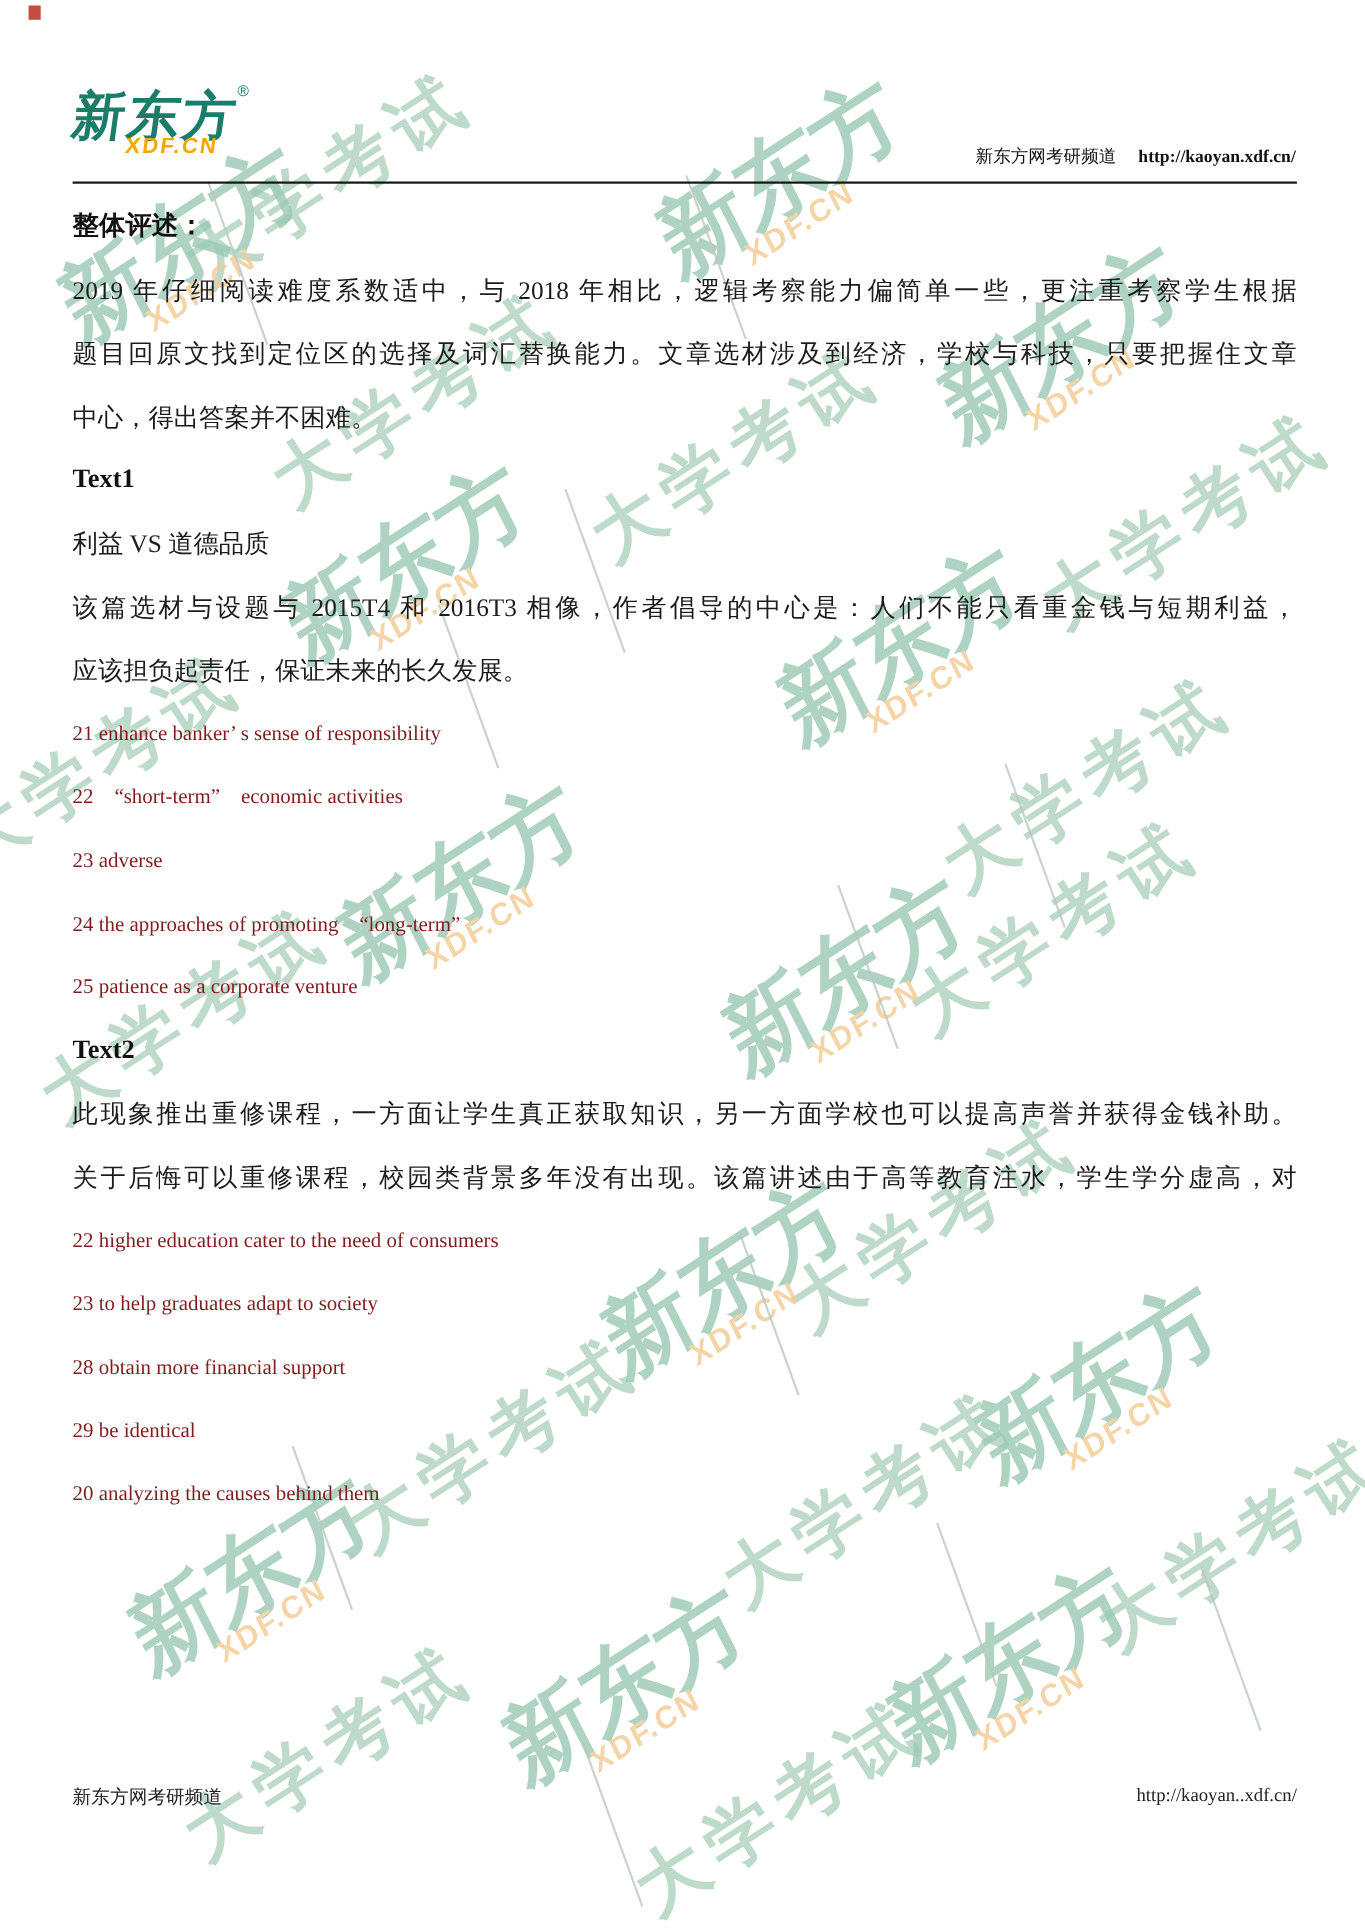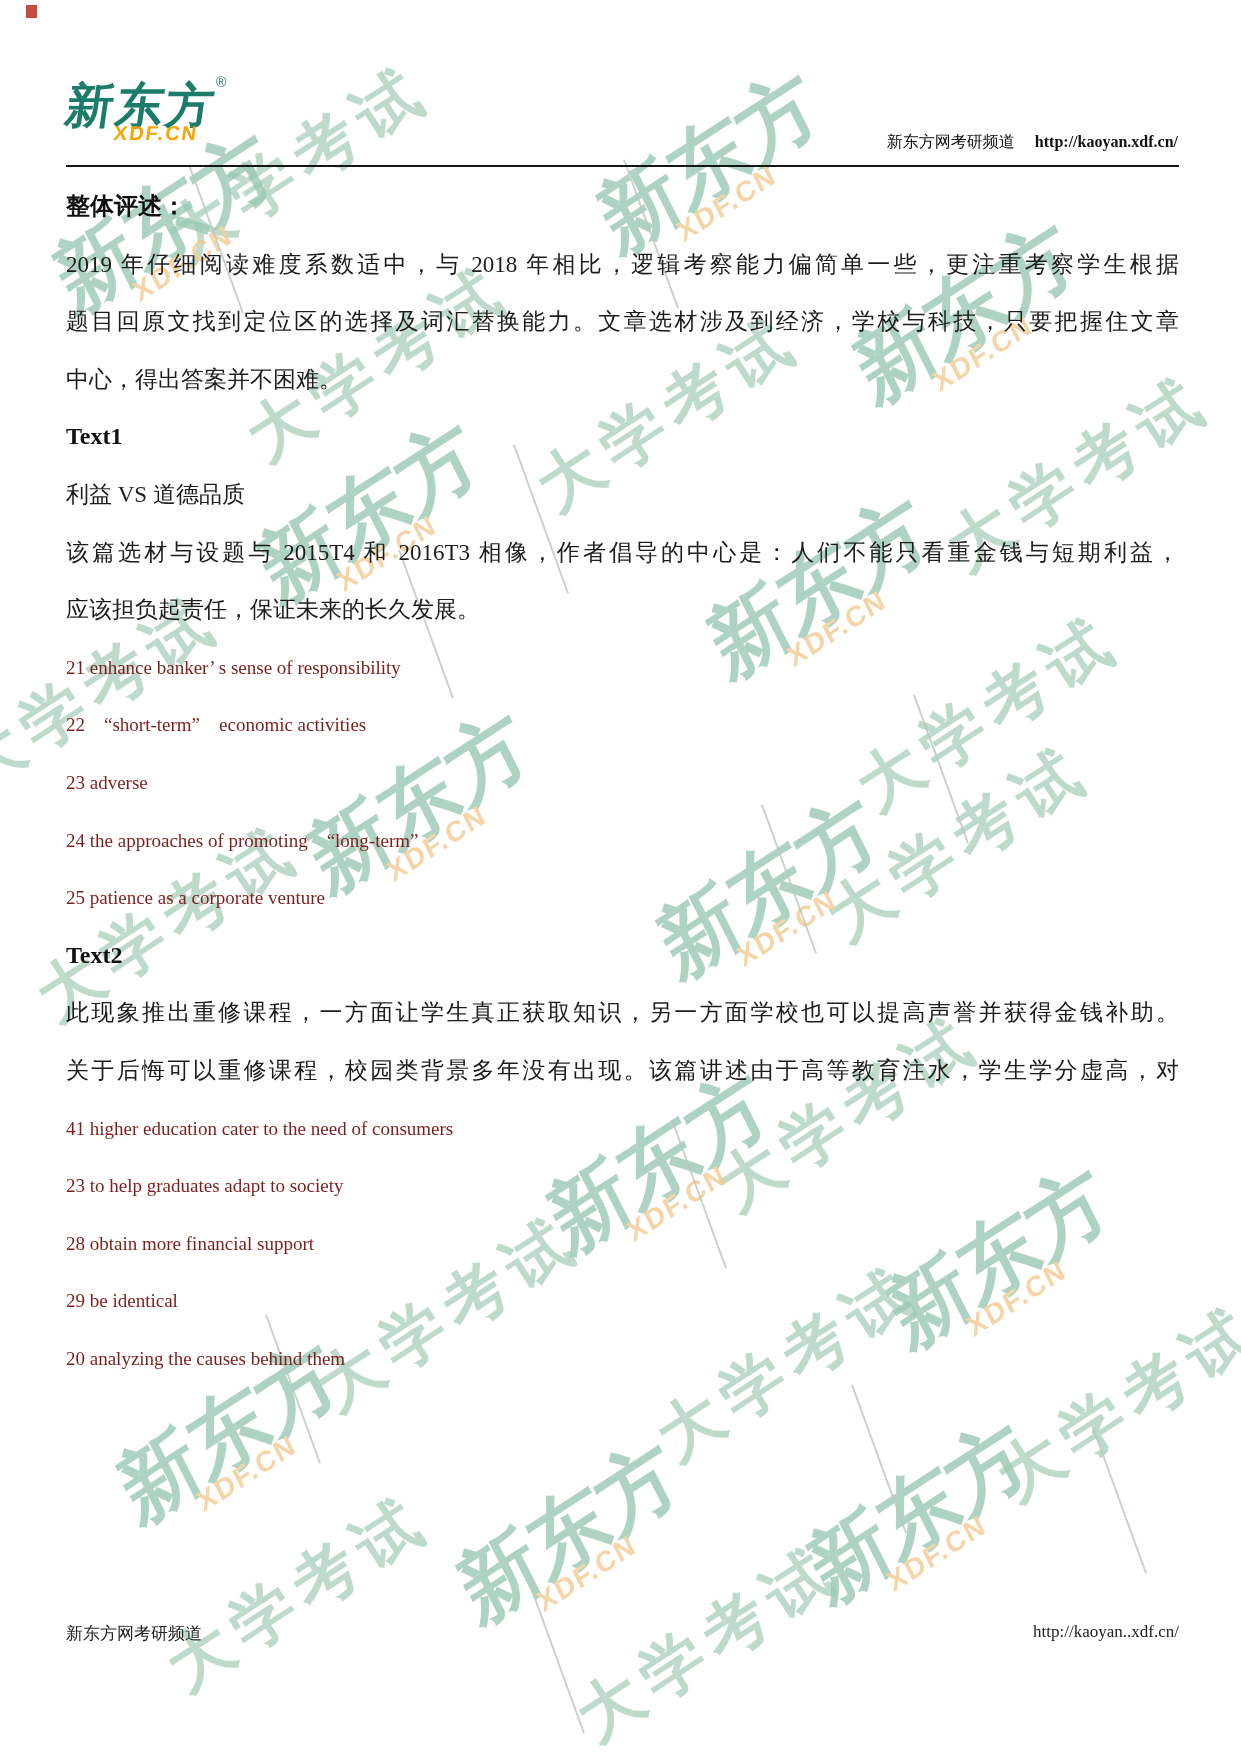--- a/index.html
+++ b/index.html
@@ -160,21 +160,21 @@
     <div class="line">应该担负起责任，保证未来的长久发展。</div>
     <div class="line eng">21 enhance banker’ s sense of responsibility</div>
     <div class="line eng">22　“short-term”　economic activities</div>
     <div class="line eng">23 adverse</div>
     <div class="line eng">24 the approaches of promoting　“long-term”</div>
     <div class="line eng">25 patience as a corporate venture</div>
 
     <div class="line bold">Text2</div>
     <div class="line just">此现象推出重修课程，一方面让学生真正获取知识，另一方面学校也可以提高声誉并获得金钱补助。</div>
     <div class="line just">关于后悔可以重修课程，校园类背景多年没有出现。该篇讲述由于高等教育注水，学生学分虚高，对</div>
-    <div class="line eng">41 higher education cater to the need of consumers</div>
+    <div class="line eng">22 higher education cater to the need of consumers</div>
     <div class="line eng">23 to help graduates adapt to society</div>
     <div class="line eng">28 obtain more financial support</div>
     <div class="line eng">29 be identical</div>
     <div class="line eng">20 analyzing the causes behind them</div>
   </main>
 
   <footer class="footer">
     <span>新东方网考研频道</span>
     <span>http://kaoyan..xdf.cn/</span>
   </footer>

